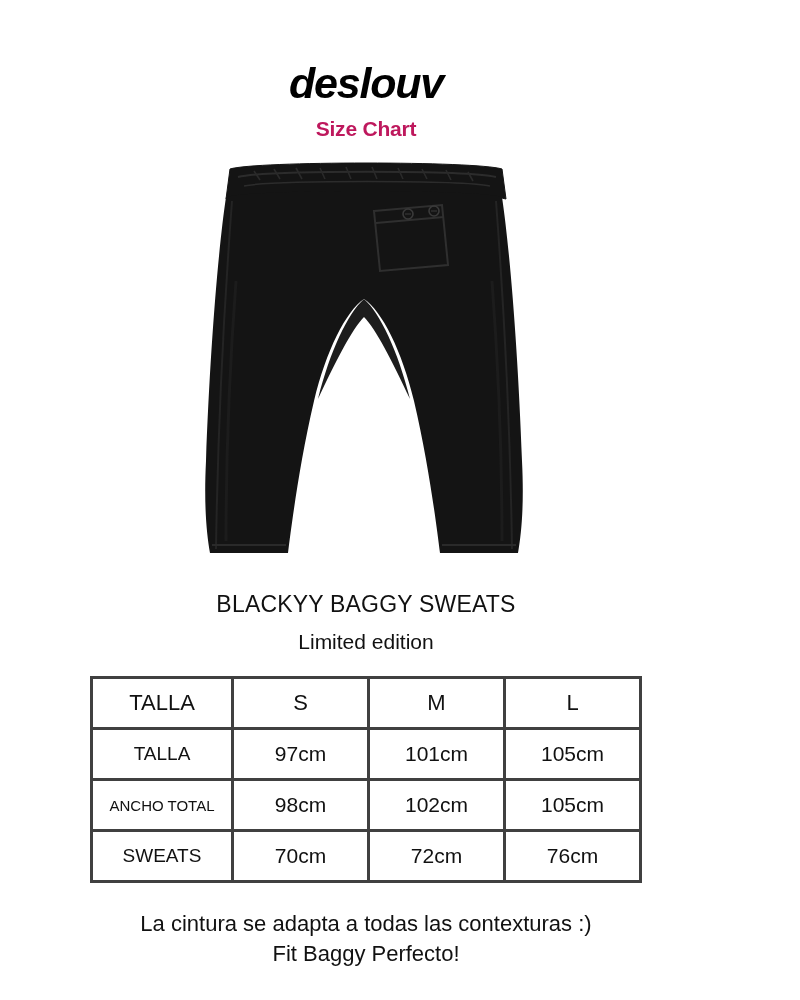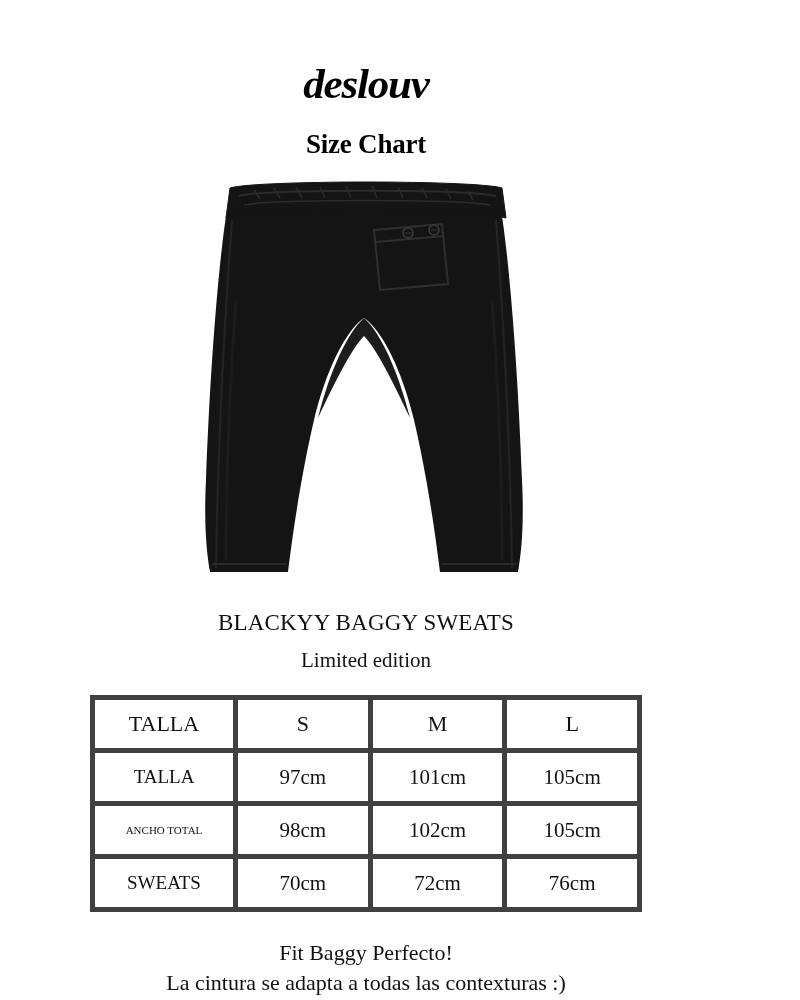--- a/index.html
+++ b/index.html
@@ -12,42 +12,41 @@
     height: 1000px;
     font-family: "Liberation Sans", sans-serif;
     color: #111111;
     overflow: hidden;
   }
   .page {
     position: relative;
     width: 732px;
     height: 1000px;
     background: #ffffff;
-    font-family: Liberation Serif, serif;
   }
 
   
   .header {
     text-align: center;
     padding-top: 62px;
   }
   .brand {
     font-size: 43px;
     font-weight: bold;
     font-style: italic;
     letter-spacing: -1.2px;
     line-height: 1;
     color: #000000;
   }
   .subtitle {
-    margin-top: 24px;
-    font-size: 27px;
+    margin-top: 12px;
+    font-size: 21px;
     font-weight: bold;
     letter-spacing: -0.2px;
-    color: #000000;
+    color: #be185d;
   }
 
   
   .product-image-wrap {
     margin-top: 20px;
     display: flex;
     justify-content: center;
     align-items: flex-start;
     height: 420px;
   }
@@ -72,33 +71,33 @@
   .table-wrap {
     margin: 22px auto 0 auto;
     width: 552px;
   }
   table.size-chart {
     border-collapse: collapse;
     width: 100%;
     table-layout: fixed;
   }
   table.size-chart td {
-    border: 5px solid #404040;
+    border: 3px solid #404040;
     height: 46px;
     text-align: center;
     vertical-align: middle;
     font-size: 21px;
     color: #111111;
   }
   table.size-chart td.rowlabel {
     width: 136px;
     font-size: 19px;
   }
   table.size-chart td.rowlabel.small {
-    font-size: 11px;
+    font-size: 15px;
   }
   table.size-chart tr.head td {
     font-size: 22px;
   }
 
   
   .footer {
     text-align: center;
     margin-top: 26px;
   }
@@ -191,17 +190,17 @@
           <td class="rowlabel">SWEATS</td>
           <td>70cm</td>
           <td>72cm</td>
           <td>76cm</td>
         </tr>
       </tbody>
     </table>
   </div>
 
   <div class="footer">
+    <div class="footer-line">La cintura se adapta a todas las contexturas :)</div>
     <div class="footer-line">Fit Baggy Perfecto!</div>
-    <div class="footer-line">La cintura se adapta a todas las contexturas :)</div>
   </div>
 
 </div>
 
 </body></html>

